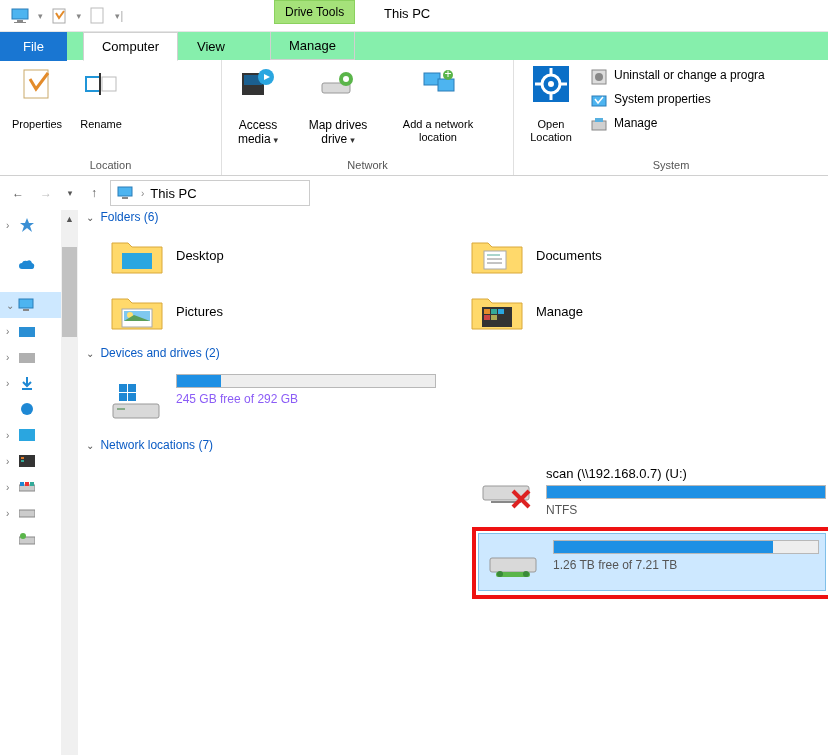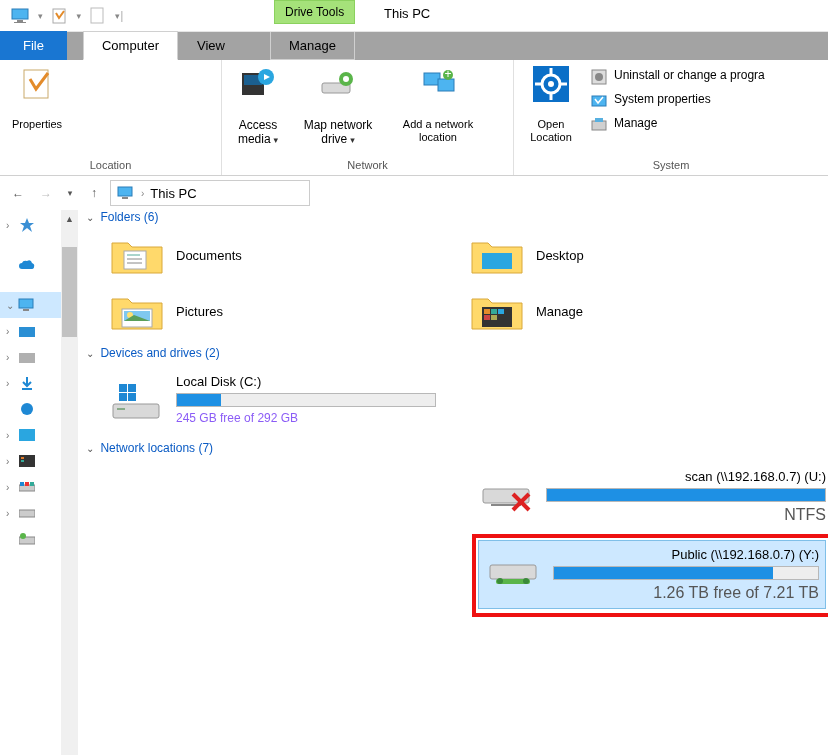--- a/index.html
+++ b/index.html
@@ -7,21 +7,21 @@
 
 
 .titlebar { height: 32px; display: flex; align-items: center; background: #fff; border-bottom: 1px solid #e5e5e5; }
 .titlebar .qat { display: flex; align-items: center; gap: 4px; padding-left: 8px; }
 .titlebar .qat .qitem { width: 26px; height: 22px; display: flex; align-items: center; justify-content: center; }
 .titlebar .drivetools-box { background: #a5e27a; padding: 4px 10px; font-size: 12px; border: 1px solid #8bd15e; }
 .drivetools-wrap { position: absolute; left: 274px; top: 0; }
 .title-abs { position: absolute; left: 384px; top: 6px; font-size: 13px; }
 
 
-.tabs { height: 28px; display: flex; align-items: flex-end; background: #a3a3a3; }
+.tabs { height: 28px; display: flex; align-items: center; background: #86efac; }
 .tab { padding: 6px 18px; font-size: 13px; cursor: pointer; border: 1px solid transparent; }
 .tab.file { background: #1976d2; color: #fff; padding: 6px 22px; }
 .tab.active { border: 1px solid #d0d0d0; border-bottom: 1px solid #fff; background: #fff; margin-left: 16px; }
 .tab.manage { border:1px solid #d0d0d0; border-top:none; }
 
 
 .ribbon { height: 116px; background: #fff; border-bottom: 1px solid #d0d0d0; display: flex; }
 .ribbon-group { border-right: 1px solid #e0e0e0; padding: 4px 8px 2px 8px; display: flex; flex-direction: column; }
 .ribbon-group .group-body { flex: 1; display: flex; align-items: flex-start; gap: 6px; }
 .ribbon-group .group-label { text-align: center; font-size: 11px; color: #555; padding: 2px 0; }
@@ -68,25 +68,25 @@
 .drive-item .dbar { height:14px; border:1px solid #b8b8b8; background:#eee; position:relative; }
 .drive-item .dbar .dfill { position:absolute; left:0; top:0; height:100%; background:#1e90e4; }
 .drive-item .dfree { font-size:12px; color:#8b5cf6; }
 
 .netloc { padding-left: 16px; }
 .net-col2 { margin-left: 370px; width: 360px; }
 .net-item { display:flex; gap:12px; padding:6px; cursor:pointer; margin-bottom:2px; }
 .net-item.selected { background:#cde8ff; border:1px solid #7fbfe8; }
 .highlight-box { border:4px solid #e11; padding:2px; margin-top:4px; }
 .net-item .nicon { width:56px; height:44px; display:flex; align-items:center; justify-content:center; position:relative; }
-.net-item .ninfo { flex:1; display:flex; flex-direction:column; gap:4px;text-align:right; }
+.net-item .ninfo { flex:1; display:flex; flex-direction:column; gap:4px; }
 .net-item .nname { font-size:13px; }
 .net-item .nbar { height:14px; border:1px solid #b8b8b8; background:#eee; position:relative; }
 .net-item .nbar .nfill { position:absolute; left:0; top:0; height:100%; background:#1e90e4; }
-.net-item .nfree { font-size:16px; color:#555; }
+.net-item .nfree { font-size:12px; color:#555; }
 
 .dropdown-caret::after { content:"▾"; font-size:9px; margin-left:3px; color:#333; }
 </style>
 </head>
 <body>
 
 <div class="titlebar">
   <div class="qat">
     <div class="qitem">
       <svg width="20" height="16">
@@ -127,20 +127,30 @@
   <div class="ribbon-group" style="width:222px">
     <div class="group-body">
       <div class="rbtn">
         <div class="ricon">
           <svg width="34" height="34">
               <rect x="4" y="3" width="24" height="28" fill="#fff" stroke="#c9a96a"></rect>
               <path d="M10 12 L16 22 L28 6" stroke="#e38b2a" stroke-width="3" fill="none"></path>
             </svg>
         </div>
         <div class="rlabel">Properties</div>
+      </div>
+      <div class="rbtn">
+        <div class="ricon">
+          <svg width="34" height="30">
+              <rect x="2" y="8" width="14" height="14" fill="#fff" stroke="#2095d8" stroke-width="2"></rect>
+              <rect x="18" y="8" width="14" height="14" fill="#fff" stroke="#bbb"></rect>
+              <line x1="16" y1="4" x2="16" y2="26" stroke="#333" stroke-width="2"></line>
+            </svg>
+        </div>
+        <div class="rlabel">Rename</div>
       </div>
     </div>
     <div class="group-label">Location</div>
   </div>
 
   <div class="ribbon-group" style="width:292px">
     <div class="group-body">
       <div class="rbtn" style="width:56px">
         <div class="ricon">
           <svg width="36" height="34">
@@ -153,21 +163,21 @@
         <div class="rlabel"><span>Access media</span><span class="dropdown-caret"></span></div>
       </div>
       <div class="rbtn wide" style="width:92px">
         <div class="ricon">
           <svg width="36" height="30">
               <rect x="2" y="14" width="28" height="10" rx="2" fill="#d9d9d9" stroke="#999"></rect>
               <circle cx="26" cy="10" r="7" fill="#5ab54a"></circle>
               <circle cx="26" cy="10" r="3" fill="#fff"></circle>
             </svg>
         </div>
-        <div class="rlabel"><span>Map network drive</span><span class="dropdown-caret"></span></div>
+        <div class="rlabel"><span>Map drives drive</span><span class="dropdown-caret"></span></div>
       </div>
       <div class="rbtn wide">
         <div class="ricon">
           <svg width="36" height="30">
               <rect x="4" y="4" width="16" height="12" fill="#4db4f0" stroke="#2a7db8"></rect>
               <rect x="18" y="10" width="16" height="12" fill="#4db4f0" stroke="#2a7db8"></rect>
               <circle cx="28" cy="6" r="5" fill="#5ab54a"></circle>
               <text x="28" y="9" text-anchor="middle" fill="#fff" font-size="8">+</text>
             </svg>
         </div>
@@ -361,36 +371,36 @@
   <div class="content">
     <div class="section-header" style="margin-top:0">
       <span class="chev">⌄</span>
       <span>Folders (6)</span>
     </div>
     <div class="folders-grid">
       <div class="folder-item">
         <div class="ficon">
             <svg width="54" height="44">
               <path d="M2 10 L2 40 L52 40 L52 14 L22 14 L18 10 Z" fill="#ffd96b" stroke="#d9a83a"></path>
+              <rect x="12" y="20" width="30" height="16" fill="#2aa6e0"></rect>
+            </svg>
+          </div>
+        <div class="flabel">Desktop</div>
+      </div>
+      <div class="folder-item">
+        <div class="ficon">
+            <svg width="54" height="44">
+              <path d="M2 10 L2 40 L52 40 L52 14 L22 14 L18 10 Z" fill="#ffd96b" stroke="#d9a83a"></path>
               <rect x="14" y="18" width="22" height="18" fill="#fff" stroke="#aaa"></rect>
               <line x1="17" y1="22" x2="30" y2="22" stroke="#5a9"></line>
               <line x1="17" y1="26" x2="32" y2="26" stroke="#888"></line>
               <line x1="17" y1="30" x2="32" y2="30" stroke="#888"></line>
             </svg>
           </div>
         <div class="flabel">Documents</div>
-      </div>
-      <div class="folder-item">
-        <div class="ficon">
-            <svg width="54" height="44">
-              <path d="M2 10 L2 40 L52 40 L52 14 L22 14 L18 10 Z" fill="#ffd96b" stroke="#d9a83a"></path>
-              <rect x="12" y="20" width="30" height="16" fill="#2aa6e0"></rect>
-            </svg>
-          </div>
-        <div class="flabel">Desktop</div>
       </div>
       <div class="folder-item">
         <div class="ficon">
             <svg width="54" height="44">
               <path d="M2 10 L2 40 L52 40 L52 14 L22 14 L18 10 Z" fill="#ffd96b" stroke="#d9a83a"></path>
               <rect x="12" y="20" width="30" height="18" fill="#fff" stroke="#aaa"></rect>
               <rect x="14" y="22" width="26" height="10" fill="#7fc8f0"></rect>
               <circle cx="20" cy="26" r="3" fill="#ffe070"></circle>
               <path d="M14 32 L24 26 L40 32 Z" fill="#5a9f5a"></path>
             </svg>
@@ -425,21 +435,20 @@
               <rect x="8" y="30" width="8" height="2" fill="#8a8"></rect>
               <g fill="#1e88d4">
                 <rect x="10" y="6" width="8" height="8"></rect>
                 <rect x="19" y="6" width="8" height="8"></rect>
                 <rect x="10" y="15" width="8" height="8"></rect>
                 <rect x="19" y="15" width="8" height="8"></rect>
               </g>
             </svg>
           </div>
         <div class="dinfo">
-          <div class="dname">Local Disk (C:)</div>
           <div class="dbar">
               <div class="dfill" style="width:17%"></div>
             </div>
           <div class="dfree">245 GB free of 292 GB</div>
         </div>
       </div>
     </div>
 
     <div class="section-header">
       <span class="chev">⌄</span>
@@ -470,21 +479,20 @@
           <div class="net-item selected">
             <div class="nicon">
               <svg width="54" height="40">
                   <rect x="4" y="16" width="46" height="14" rx="2" fill="#d9d9d9" stroke="#999"></rect>
                   <rect x="10" y="30" width="34" height="5" rx="2" fill="#5ab54a"></rect>
                   <circle cx="14" cy="32" r="3" fill="#3a8a3a"></circle>
                   <circle cx="40" cy="32" r="3" fill="#3a8a3a"></circle>
                 </svg>
             </div>
             <div class="ninfo">
-              <div class="nname">Public (\\192.168.0.7) (Y:)</div>
               <div class="nbar">
                   <div class="nfill" style="width:83%"></div>
                 </div>
               <div class="nfree">1.26 TB free of 7.21 TB</div>
             </div>
           </div>
         </div>
       </div>
     </div>
   </div>

